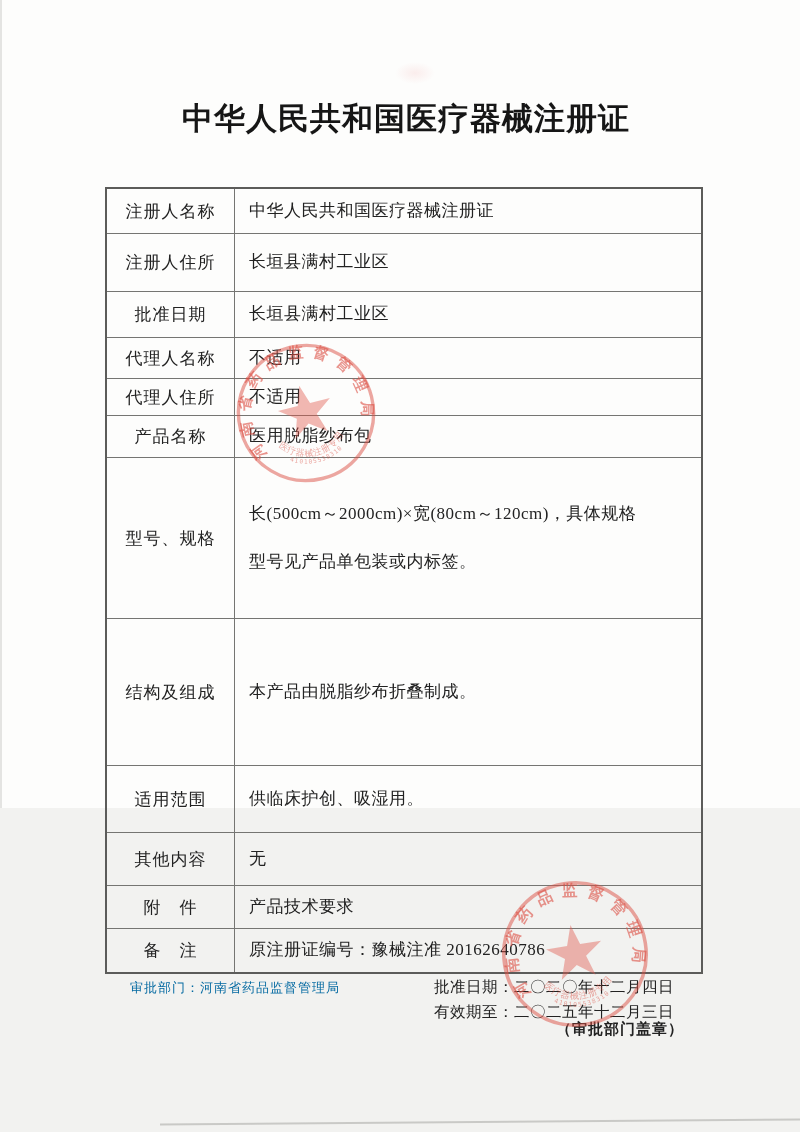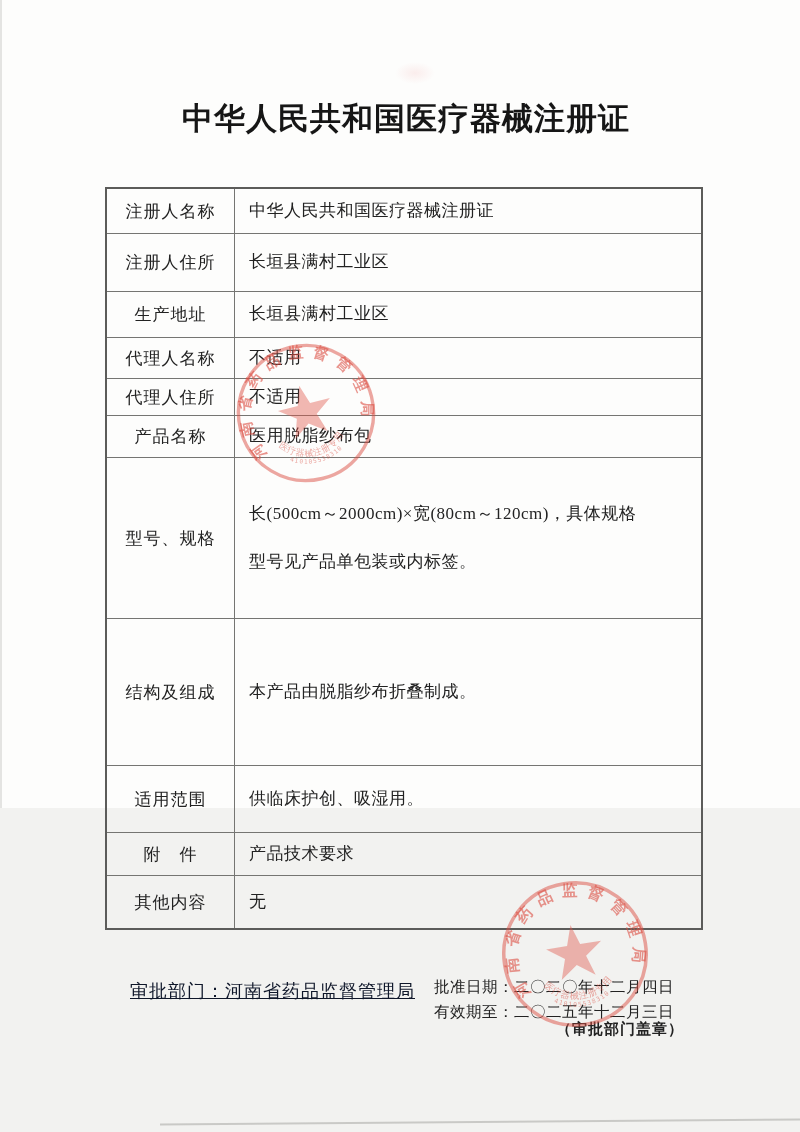--- a/index.html
+++ b/index.html
@@ -53,21 +53,21 @@
     padding:6px 4px;
   }
   .cell.val{
     flex:1;padding:2px 14px;
     font-size:17px;letter-spacing:.5px;color:#222;
     line-height:1.55;
   }
   .cell.val.tall{line-height:2.85;align-items:center;padding-right:60px;}
   .footer-left{
     position:absolute;left:130px;top:979px;
-    font-size:18px;letter-spacing:1px;color:#0f172a;text-decoration:underline;
+    font-size:13px;letter-spacing:1px;color:#0369a1;
   }
   .footer-right{
     position:absolute;left:434px;top:974px;
     font-size:15.5px;letter-spacing:.5px;color:#222;line-height:1.62;
   }
   .seal-note{
     position:absolute;left:556px;top:1020px;
     font-size:15px;letter-spacing:1px;color:#222;font-weight:bold;
   }
   .stamp{position:absolute;pointer-events:none;}
@@ -95,21 +95,21 @@
   <div class="cert-table">
     <div class="trow" style="height:44px">
       <div class="cell lab">注册人名称</div>
       <div class="cell val">中华人民共和国医疗器械注册证</div>
     </div>
     <div class="trow" style="height:58px">
       <div class="cell lab">注册人住所</div>
       <div class="cell val">长垣县满村工业区</div>
     </div>
     <div class="trow" style="height:46px">
-      <div class="cell lab">生产地址</div>
+      <div class="cell lab">批准日期</div>
       <div class="cell val">长垣县满村工业区</div>
     </div>
     <div class="trow" style="height:41px">
       <div class="cell lab">代理人名称</div>
       <div class="cell val">不适用</div>
     </div>
     <div class="trow" style="height:37px">
       <div class="cell lab">代理人住所</div>
       <div class="cell val">不适用</div>
     </div>
@@ -122,27 +122,31 @@
       <div class="cell val tall">长(500cm～2000cm)×宽(80cm～120cm)，具体规格型号见产品单包装或内标签。</div>
     </div>
     <div class="trow" style="height:147px">
       <div class="cell lab">结构及组成</div>
       <div class="cell val">本产品由脱脂纱布折叠制成。</div>
     </div>
     <div class="trow" style="height:67px">
       <div class="cell lab">适用范围</div>
       <div class="cell val">供临床护创、吸湿用。</div>
     </div>
+    <div class="trow" style="height:53px">
+      <div class="cell lab">其他内容</div>
+      <div class="cell val">无</div>
+    </div>
     <div class="trow" style="height:43px">
       <div class="cell lab">附　件</div>
       <div class="cell val">产品技术要求</div>
     </div>
-    <div class="trow" style="height:53px">
-      <div class="cell lab">其他内容</div>
-      <div class="cell val">无</div>
+    <div class="trow" style="height:44px">
+      <div class="cell lab">备　注</div>
+      <div class="cell val">原注册证编号：豫械注准 20162640786</div>
     </div>
   </div>
 
   <div class="footer-left">审批部门：河南省药品监督管理局</div>
 
   <div class="footer-right">
     <div>批准日期：二〇二〇年十二月四日</div>
     <div>有效期至：二〇二五年十二月三日</div>
   </div>
 

